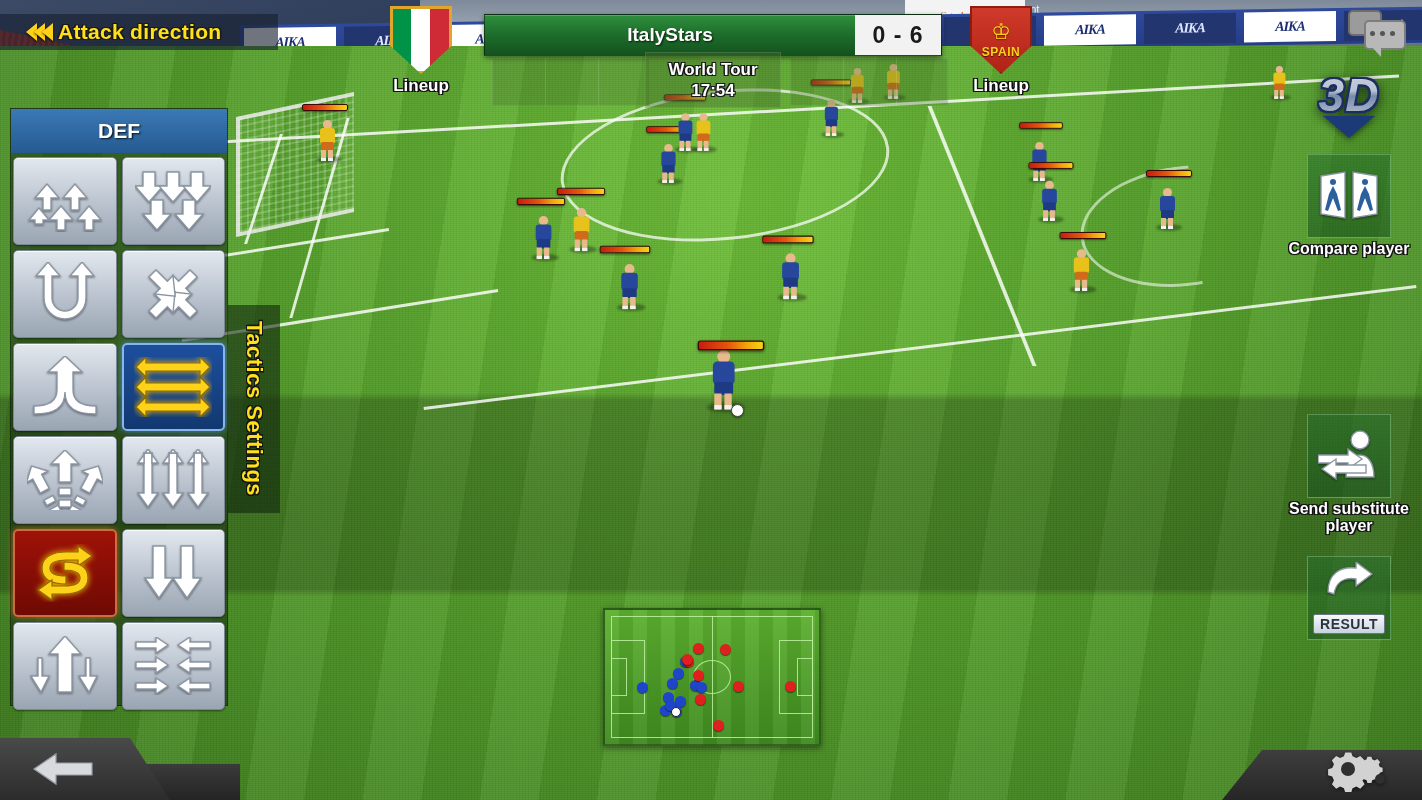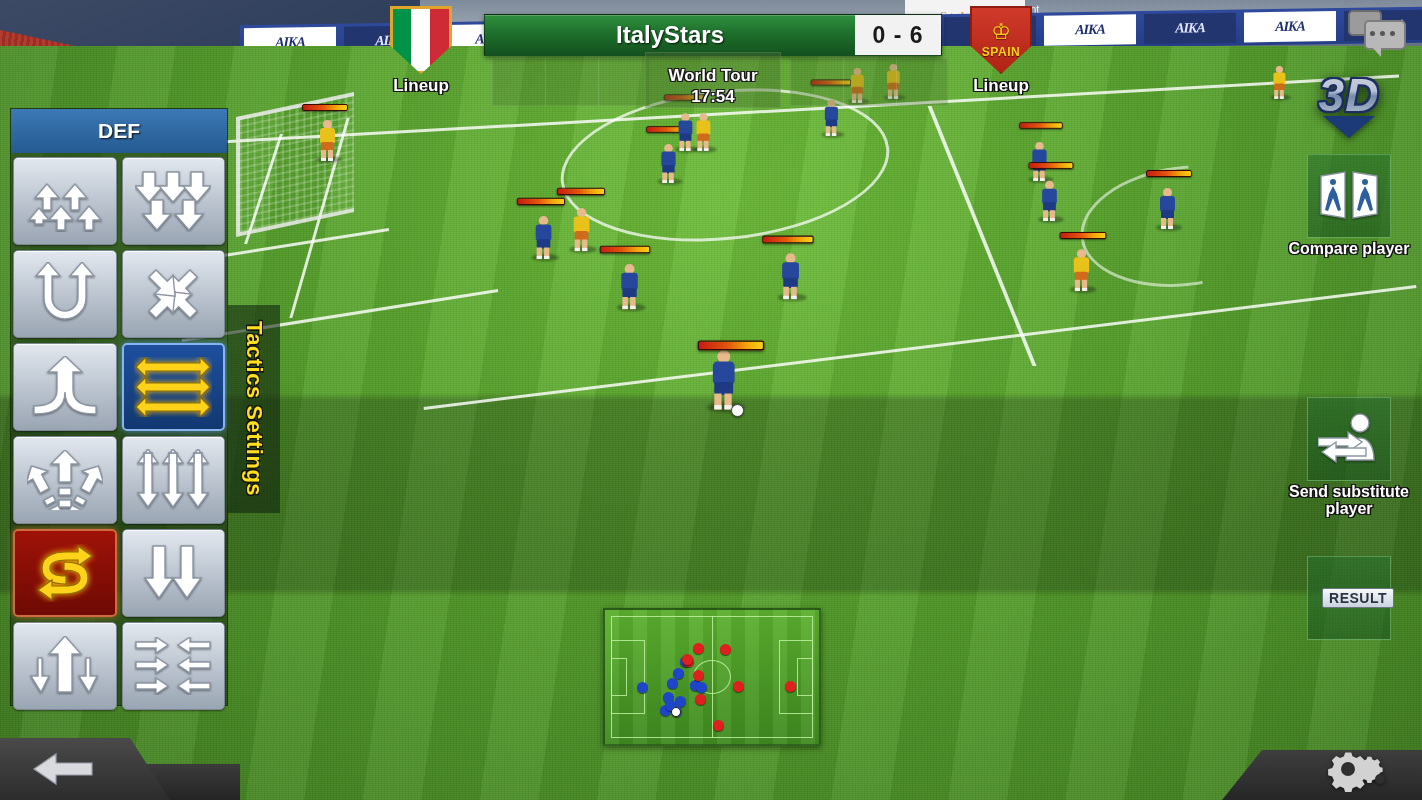--- a/index.html
+++ b/index.html
@@ -117,21 +117,21 @@
   }
 
   .scorebar{
     position:absolute; left:484px; top:14px; width:458px; height:42px;
     background:linear-gradient(180deg,#2f8f3e 0%,#1d6e2b 48%,#14521f 100%);
     border:1px solid rgba(0,0,0,.45);
     box-shadow:0 2px 5px rgba(0,0,0,.45), inset 0 1px 0 rgba(255,255,255,.22);
     display:flex; align-items:stretch;
   }
   .team-name{flex:1; display:flex; align-items:center; justify-content:center;
-    color:#fff; font-size:24px; font-weight:bold;
+    color:#fff; font-size:19px; font-weight:bold;
     text-shadow:1px 1px 2px rgba(0,0,0,.75);}
   .score-box{width:86px; background:#f2f2f2; display:flex; align-items:center;
     justify-content:center; color:#1a1a1a; font-size:23px; font-weight:bold;
     font-family:"Liberation Sans",sans-serif; letter-spacing:1px;}
 
   .badge-wrap{position:absolute; top:6px; width:86px; text-align:center;}
   .badge-wrap.left{left:378px;} .badge-wrap.right{left:958px;}
   .shield{
     width:62px; height:68px; margin:0 auto;
     clip-path:polygon(0% 0%,100% 0%,100% 58%,50% 100%,0% 58%);
@@ -151,21 +151,21 @@
   .spain-txt{color:#ffd21a;font-size:12px;font-weight:bold;letter-spacing:.5px;
     text-shadow:0 1px 1px rgba(0,0,0,.6);}
   .lineup-label{
     margin-top:2px; color:#fff; font-size:17px; font-weight:bold;
     text-shadow:-1.4px -1.4px 0 #121212,1.4px -1.4px 0 #121212,-1.4px 1.4px 0 #121212,1.4px 1.4px 0 #121212;
   }
 
   .tour-panel{
     position:absolute; left:645px; top:52px; width:136px; height:56px;
     background:rgba(72,110,48,.42); border:1px solid rgba(255,255,255,.10);
-    display:flex; flex-direction:column; align-items:center; justify-content:flex-end;
+    display:flex; flex-direction:column; align-items:center; justify-content:center;
   }
   .tour-title{color:#fff; font-size:17px; font-weight:bold;
     text-shadow:-1.2px -1.2px 0 #1a1a1a,1.2px -1.2px 0 #1a1a1a,-1.2px 1.2px 0 #1a1a1a,1.2px 1.2px 0 #1a1a1a;}
   .tour-time{color:#fff; font-size:17px; font-weight:bold; margin-top:1px;
     text-shadow:-1.2px -1.2px 0 #1a1a1a,1.2px -1.2px 0 #1a1a1a,-1.2px 1.2px 0 #1a1a1a,1.2px 1.2px 0 #1a1a1a;}
   .hud-block{position:absolute; background:rgba(70,108,46,.30);
     border:1px solid rgba(255,255,255,.09);}
 
   .chat-btn{position:absolute; right:12px; top:10px; width:62px; height:44px;
     cursor:pointer;}
@@ -554,20 +554,28 @@
           <span class="boot"></span>
         </span>
         <span class="legR">
           <span class="boot"></span>
         </span>
       </div>
       <div class="stambar" style="left: 708px; top: 342px; transform: scale(1.45);"></div>
       <div style="position: absolute; left: 731px; top: 404px; width: 13px; height: 13px; border-radius: 50%; background: rgb(255, 255, 255); border: 1px solid rgb(68, 68, 68); box-shadow: rgba(0, 0, 0, 0.5) 0px 1px 2px;"></div>
     </div>
 
+  <div class="attack-banner">
+    <div class="chevrons">
+      <span class="chev"></span>
+        <span class="chev"></span>
+        <span class="chev"></span>
+    </div>
+    <div class="attack-text">Attack direction</div>
+  </div>
 
   <div class="hud-block" style="left:492px;top:58px;width:158px;height:48px;"></div>
   <div class="hud-block" style="left:790px;top:58px;width:158px;height:48px;"></div>
   <div class="line" style="left:545px;top:58px;width:1px;height:48px;background:rgba(255,255,255,.12);"></div>
   <div class="line" style="left:598px;top:58px;width:1px;height:48px;background:rgba(255,255,255,.12);"></div>
   <div class="line" style="left:843px;top:58px;width:1px;height:48px;background:rgba(255,255,255,.12);"></div>
   <div class="line" style="left:896px;top:58px;width:1px;height:48px;background:rgba(255,255,255,.12);"></div>
 
   <div class="scorebar">
     <div class="team-name">ItalyStars</div>
@@ -786,36 +794,36 @@
           <circle cx="16" cy="12" r="3"></circle>
           <path d="M16 16 L20 24 L24 40 L21 41 L16 28 L11 41 L8 40 L12 24 Z"></path>
           <circle cx="48" cy="12" r="3"></circle>
           <path d="M48 16 L52 24 L56 40 L53 41 L48 28 L43 41 L40 40 L44 24 Z"></path>
         </g>
       </svg>
     </div>
     <div class="side-label">Compare player</div>
   </div>
 
-  <div class="side-btn" style="top:397px;">
+  <div class="side-btn" style="top:414px;">
     <div class="side-ico">
       <svg width="62" height="54" viewBox="0 0 62 54">
         <g class="ic-w">
           <circle cx="42" cy="11" r="9"></circle>
           <path d="M28 48 C28 34 34 26 42 26 C50 26 56 34 56 48 Z"></path>
           <path d="M4 24 L34 24 L34 18 L48 28 L34 38 L34 32 L4 32 Z" transform="translate(-4,2)"></path>
           <path d="M50 40 L20 40 L20 34 L6 44 L20 54 L20 48 L50 48 Z" transform="translate(-2,-4)"></path>
         </g>
       </svg>
     </div>
     <div class="side-label">Send substitute player</div>
   </div>
 
   <div class="side-btn" style="top:556px;">
-    <div class="side-ico" style="flex-direction:row;gap:18px;justify-content:center;">
+    <div class="side-ico" style="flex-direction:column;gap:18px;justify-content:center;">
       <svg width="54" height="34" viewBox="0 0 54 34">
         <g class="ic-w">
           <path d="M6 30 C6 12 18 4 34 6 L34 0 L50 12 L34 24 L34 17
                    C22 15 14 20 12 32 Z"></path>
         </g>
       </svg>
       <span class="result-chip">RESULT</span>
     </div>
   </div>
 

